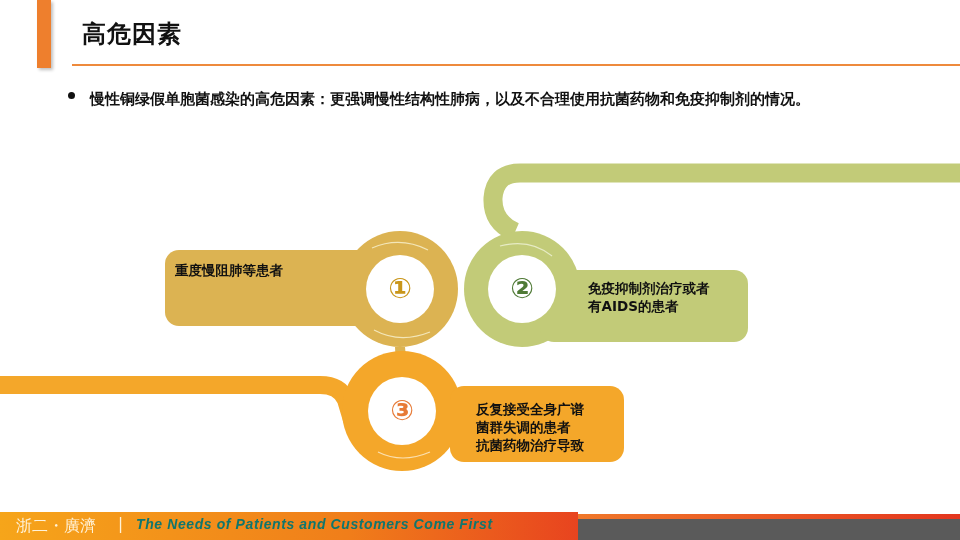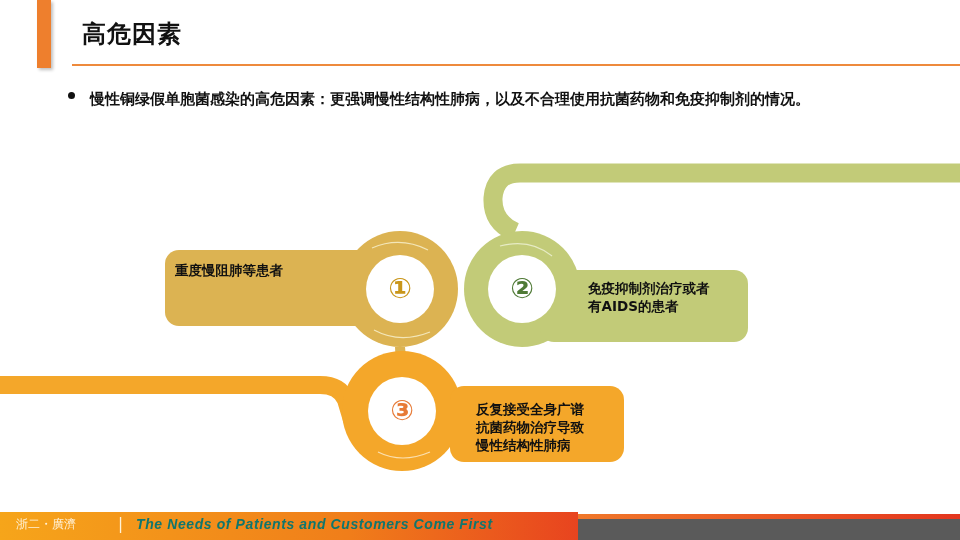--- a/index.html
+++ b/index.html
@@ -8,21 +8,21 @@
   .page-title { position:absolute; left:82px; top:18px; font-size:24px; font-weight:bold; color:#111; letter-spacing:1px; }
   .title-rule { position:absolute; left:72px; top:64px; width:888px; height:2px; background:#ee8a3c; }
   .bullet { position:absolute; left:68px; top:92px; width:7px; height:7px; border-radius:50%; background:#111; }
   .intro { position:absolute; left:90px; top:84px; width:730px; font-size:15px; font-weight:bold; color:#111; line-height:31px; }
   svg.diagram { position:absolute; left:0; top:0; }
   .box-text { position:absolute; font-size:13.5px; font-weight:bold; color:#111; line-height:18px; white-space:nowrap; }
   .num { position:absolute; width:34px; height:34px; text-align:center; line-height:34px; font-size:28px; font-weight:bold; }
   .footer-left { position:absolute; left:0; top:512px; width:578px; height:28px; background:linear-gradient(90deg,#f6a51a 0%, #f07e1a 60%, #e8441f 100%); }
   .footer-right { position:absolute; left:578px; top:519px; width:382px; height:21px; background:#5a5a5a; }
   .footer-right-line { position:absolute; left:578px; top:514px; width:382px; height:5px; background:linear-gradient(90deg,#f0782a,#e3361e); }
-  .footer-cn { position:absolute; left:16px; top:516px; font-size:12px; color:#fff2d8; font-family:"DejaVu Serif", serif; }
+  .footer-cn { position:absolute; left:16px; top:516px; font-size:16px; color:#fff2d8; font-family:"DejaVu Serif", serif; }
   .footer-sep { position:absolute; left:118px; top:515px; font-size:15px; color:#fff2d8; }
   .footer-en { position:absolute; left:136px; top:516px; font-size:14px; font-weight:bold; font-style:italic; color:#0f766e; font-family:"Liberation Sans", sans-serif; letter-spacing:0.6px; }
 </style>
 </head>
 <body>
 
 <div class="accent-bar"></div>
 <div class="page-title">高危因素</div>
 <div class="title-rule"></div>
 
@@ -63,22 +63,22 @@
 
 <div class="box-text" style="left:175px;top:261px;">
   <div>重度慢阻肺等患者</div>
 </div>
 <div class="box-text" style="left:588px;top:279px;">
   <div>免疫抑制剂治疗或者</div>
   <div>有AIDS的患者</div>
 </div>
 <div class="box-text" style="left:476px;top:400px;">
   <div>反复接受全身广谱</div>
+  <div>菌群失调的患者</div>
   <div>抗菌药物治疗导致</div>
-  <div>慢性结构性肺病</div>
 </div>
 
 <div class="footer-left"></div>
 <div class="footer-right-line"></div>
 <div class="footer-right"></div>
 <div class="footer-cn">浙二・廣濟</div>
 <div class="footer-sep">|</div>
 <div class="footer-en">The Needs of Patients and Customers Come First</div>
 
 </body></html>

